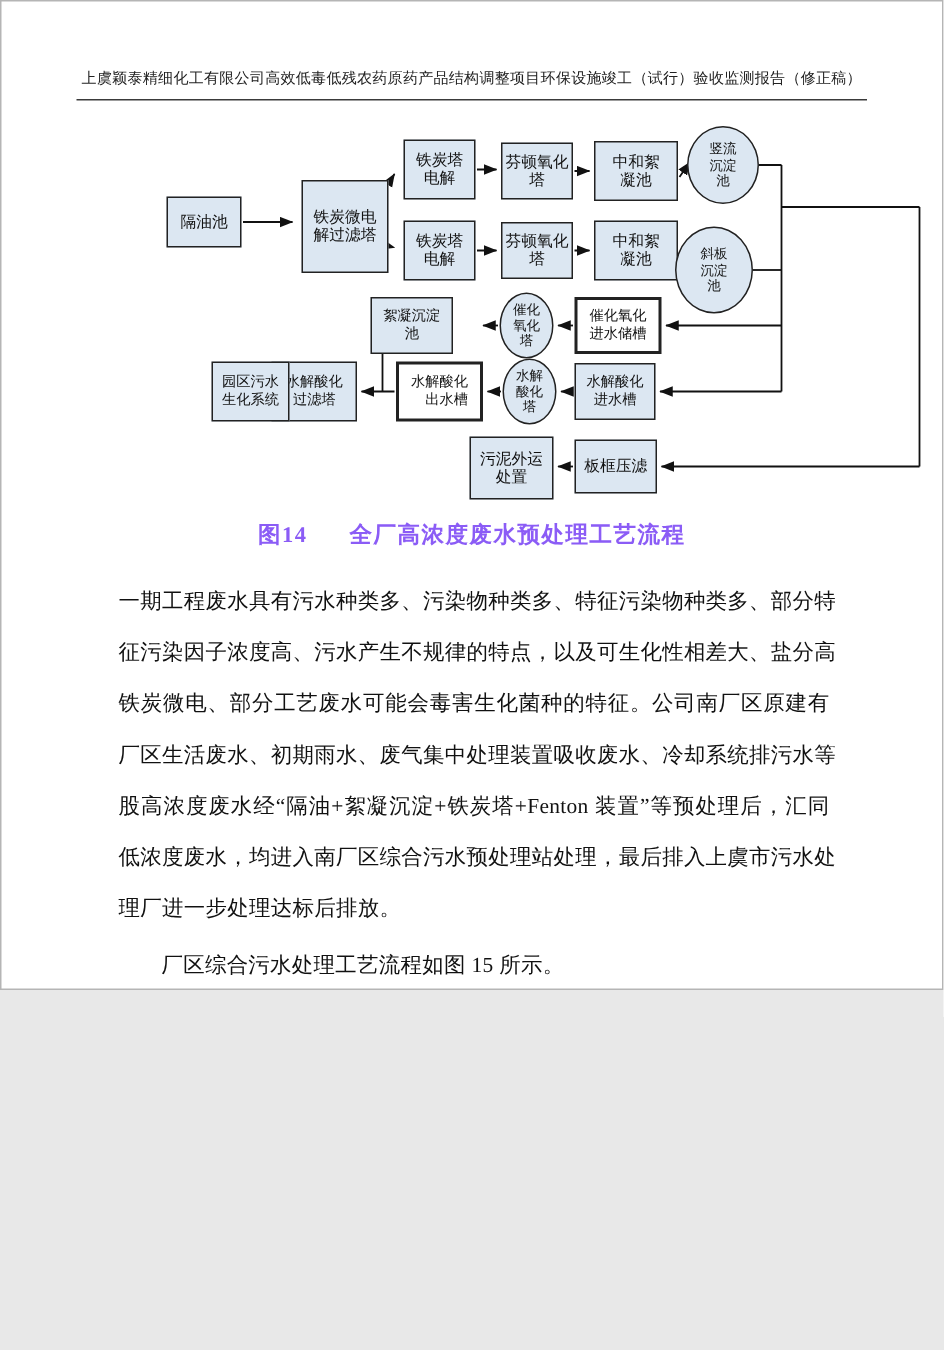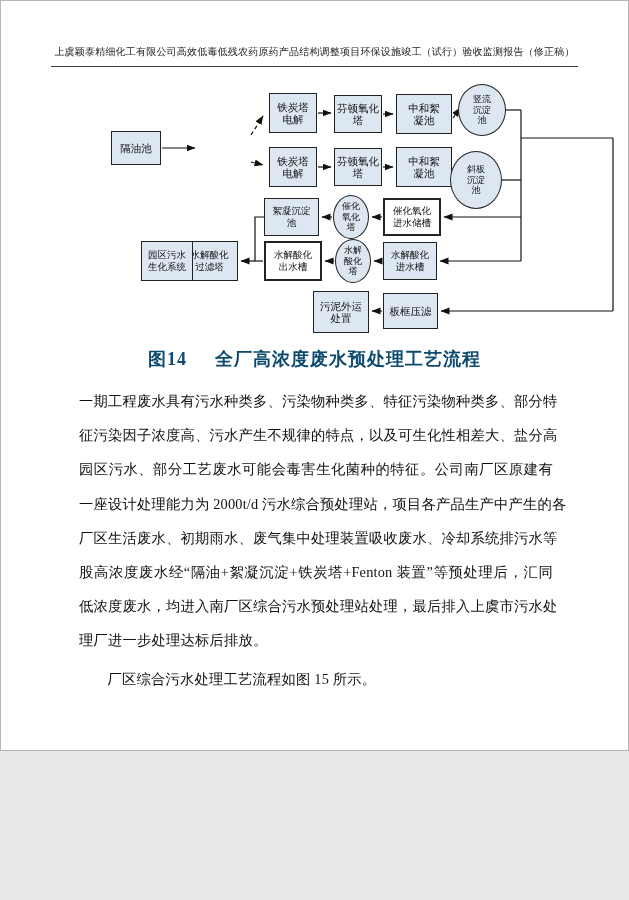--- a/index.html
+++ b/index.html
@@ -1,42 +1,42 @@
 <!DOCTYPE html>
 <html><head>
 <meta charset="utf-8">
 <style>
   html,body{margin:0;padding:0;background:#e8e8e8;}
   .page{
-    position:relative;width:629px;height:751px;margin:0 auto;
+    position:relative;width:629px;height:660px;margin:0 auto;
     background:#ffffff;border:1px solid #b5b5b5;box-sizing:border-box;
     font-family:"Liberation Serif",serif;color:#1a1a1a;overflow:hidden;
   }
   
   .doc-header{
     position:absolute;top:44px;left:50px;right:50px;
     text-align:center;font-size:10px;color:#222;
     border-bottom:1px solid #3a3a3a;padding-bottom:7px;
     font-family:"Liberation Sans",sans-serif;letter-spacing:.2px;
   }
   
   .flow{position:absolute;inset:0;pointer-events:none;}
   .flow svg{position:absolute;left:0;top:0;}
   .fnode{
     position:absolute;box-sizing:border-box;
     background:#dce7f2;border:1px solid #222;
     display:flex;align-items:center;justify-content:center;
     text-align:center;font-size:10.5px;line-height:12.5px;
     white-space:pre-line;font-family:"Liberation Sans",sans-serif;color:#111;
   }
-  .fnode.thick{border-width:2.5px;background:#fff;}
+  .fnode.thick{border-width:2.5px;background:#fff;text-align:right;}
   .fnode.ell{border-radius:50%;font-size:9px;line-height:10.5px;}
   
   .caption{position:absolute;top:346px;left:0;right:0;text-align:center;
-    font-size:18px;font-weight:bold;letter-spacing:1px;color:#0c4a6e;}
+    font-size:15px;font-weight:bold;letter-spacing:1px;color:#8b5cf6;}
   .caption .cap-label{margin-right:28px;}
   
   .bodytext{position:absolute;top:383px;left:78px;width:474px;font-size:14.3px;color:#111;}
   .tline{height:34.2px;line-height:34.2px;text-align:justify;text-align-last:justify;letter-spacing:.2px;white-space:nowrap;}
   .tline.indent{text-indent:2em;}
   .tline.short{text-align-last:left;}
   .tline.para-gap{margin-top:4px;}
   
   .doc-footer{position:absolute;top:831px;left:0;right:0;height:20px;
     font-size:11px;color:#333;font-family:"Liberation Serif",serif;}
@@ -80,20 +80,22 @@
         <line x1="381" y1="260" x2="373" y2="260" marker-end="url(#ah)"></line>
         <line x1="333" y1="260" x2="324" y2="260" marker-end="url(#ah)"></line>
         <line x1="262" y1="260" x2="240" y2="260" marker-end="url(#ah)"></line>
         <line x1="179" y1="260" x2="167" y2="260" marker-end="url(#ah)"></line>
         <line x1="612" y1="310" x2="440" y2="310" marker-end="url(#ah)"></line>
         <line x1="381" y1="310" x2="371" y2="310" marker-end="url(#ah)"></line>
       </g>
     </svg>
 
     <div class="fnode" style="left:110px;top:130px;width:50px;height:34px;">隔油池</div>
+    <div class="fnode" style="left:200px;top:119px;width:58px;height:62px;">铁炭微电
+解过滤塔</div>
 
     <div class="fnode" style="left:268px;top:92px;width:48px;height:40px;">铁炭塔
 电解</div>
     <div class="fnode" style="left:333px;top:94px;width:48px;height:38px;">芬顿氧化
 塔</div>
     <div class="fnode" style="left:395px;top:93px;width:56px;height:40px;">中和絮
 凝池</div>
     <div class="fnode ell" style="left:457px;top:83px;width:48px;height:52px;">竖流
 沉淀
 池</div>
@@ -106,21 +108,21 @@
 凝池</div>
     <div class="fnode ell" style="left:449px;top:150px;width:52px;height:58px;">斜板
 沉淀
 池</div>
 
     <div class="fnode thick" style="left:382px;top:197px;width:58px;height:38px;font-size:9.5px;">催化氧化
 进水储槽</div>
     <div class="fnode ell" style="left:332px;top:194px;width:36px;height:44px;text-align:center;">催化
 氧化
 塔</div>
-    <div class="fnode" style="left:263px;top:197px;width:55px;height:38px;font-size:9.5px;">絮凝沉淀
+    <div class="fnode" style="left:246px;top:197px;width:55px;height:38px;font-size:9.5px;">絮凝沉淀
 池</div>
 
     <div class="fnode" style="left:382px;top:241px;width:54px;height:38px;font-size:9.5px;">水解酸化
 进水槽</div>
     <div class="fnode ell" style="left:334px;top:238px;width:36px;height:44px;">水解
 酸化
 塔</div>
     <div class="fnode thick" style="left:263px;top:240px;width:58px;height:40px;font-size:9.5px;">水解酸化
 出水槽</div>
     <div class="fnode" style="left:180px;top:240px;width:57px;height:40px;font-size:9.5px;">水解酸化
@@ -133,22 +135,21 @@
 处置</div>
   </div>
 
   <div class="caption">
     <span class="cap-label">图14</span><span>全厂高浓度废水预处理工艺流程</span>
   </div>
 
   <div class="bodytext">
     <div class="tline">一期工程废水具有污水种类多、污染物种类多、特征污染物种类多、部分特</div>
     <div class="tline">征污染因子浓度高、污水产生不规律的特点，以及可生化性相差大、盐分高</div>
-    <div class="tline">园区污水、部分工艺废水可能会毒害生化菌种的特征。公司南厂区原建有</div>
-    <div class="tline">一座设计处理能力为 2000t/d 污水综合预处理站，项目各产品生产中产生的各</div>
+    <div class="tline">铁炭微电、部分工艺废水可能会毒害生化菌种的特征。公司南厂区原建有</div>
     <div class="tline">厂区生活废水、初期雨水、废气集中处理装置吸收废水、冷却系统排污水等</div>
     <div class="tline">股高浓度废水经“隔油+絮凝沉淀+铁炭塔+Fenton 装置”等预处理后，汇同</div>
     <div class="tline">低浓度废水，均进入南厂区综合污水预处理站处理，最后排入上虞市污水处</div>
     <div class="tline short">理厂进一步处理达标后排放。</div>
     <div class="tline short indent para-gap">厂区综合污水处理工艺流程如图 15 所示。</div>
   </div>
 
 
 </div>
 

